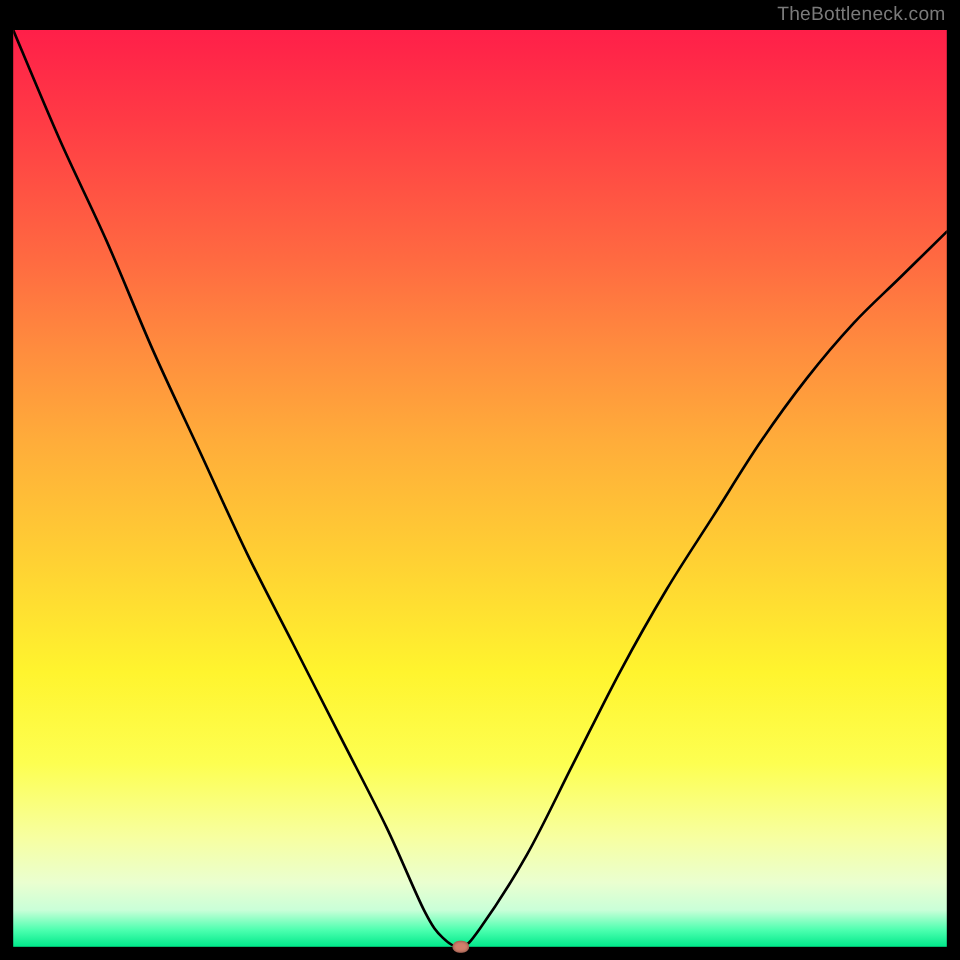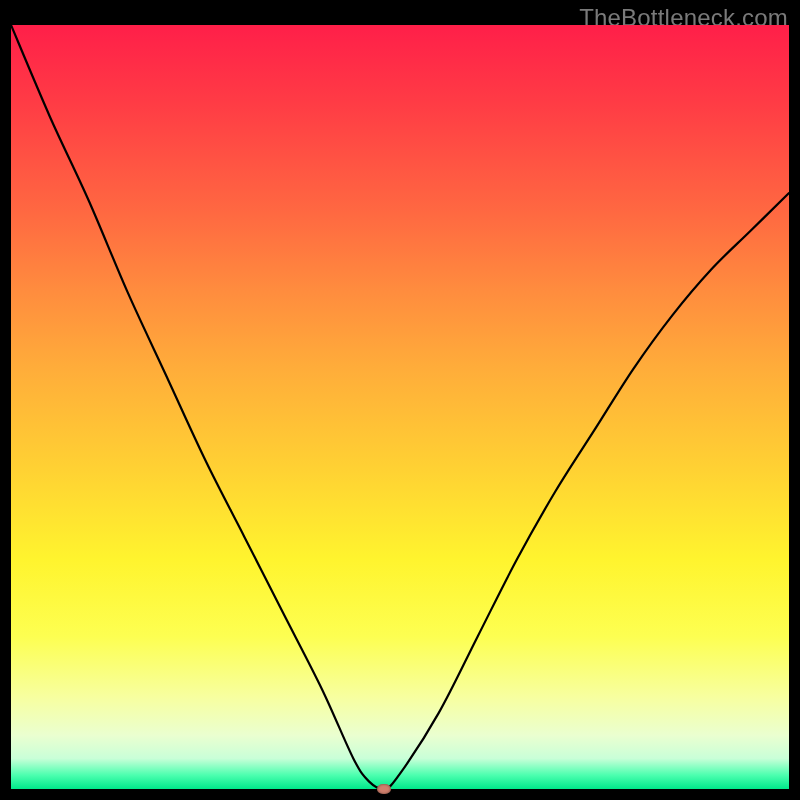--- a/index.html
+++ b/index.html
@@ -47,21 +47,21 @@
     height: 10px;
     border-radius: 6px / 5px;
     background: #d07f6c;
     box-shadow: 0 0 2px 1px rgba(0,0,0,0.25) inset;
   }
   .watermark {
     position: absolute;
     top: 4px;
     right: 12px;
     color: #7a7a7a;
-    font-size: 24px;
+    font-size: 16px;
     font-weight: 500;
     letter-spacing: 0.2px;
   }
 </style>
 </head>
 <body>
 
 <div class="watermark">TheBottleneck.com</div>
 
 <div class="frame">

